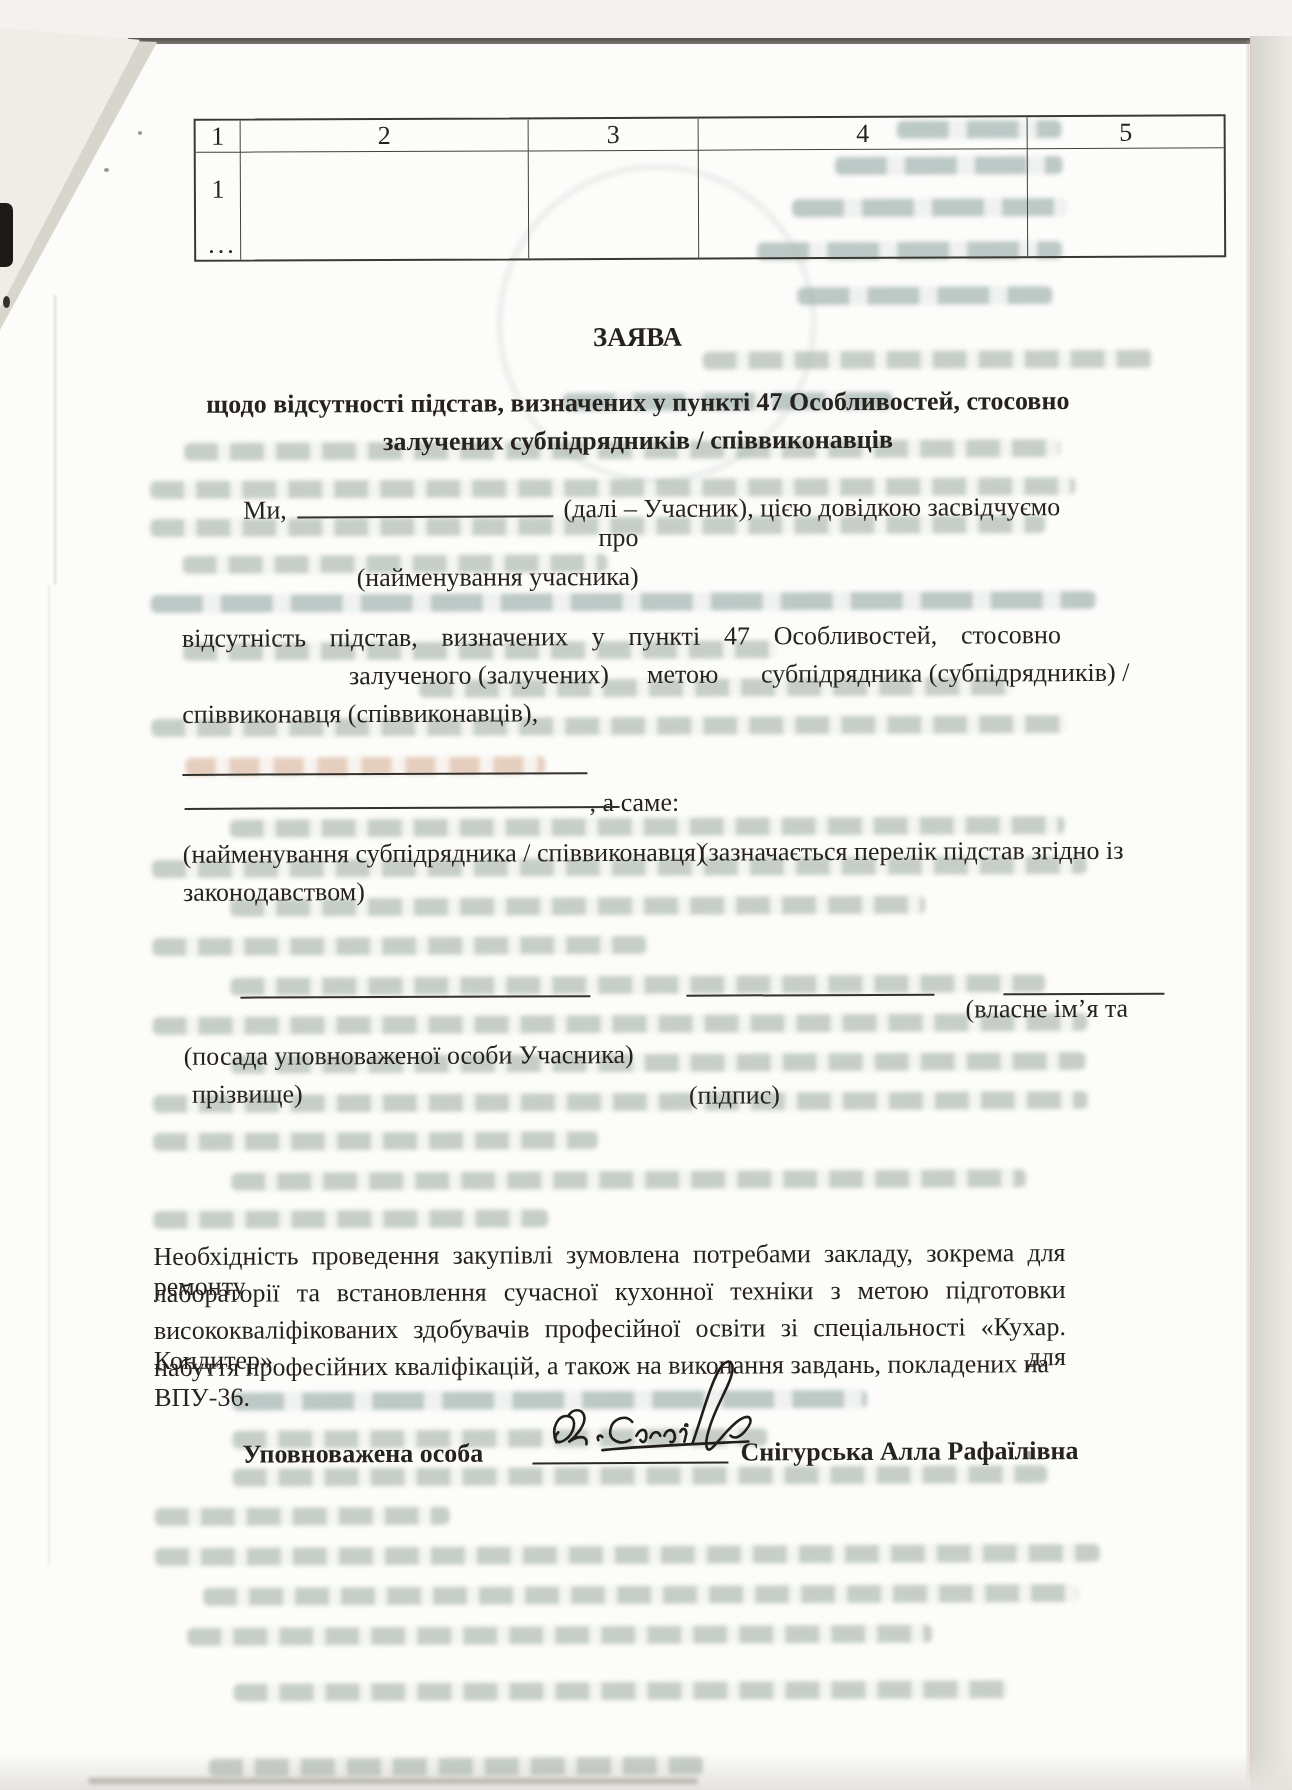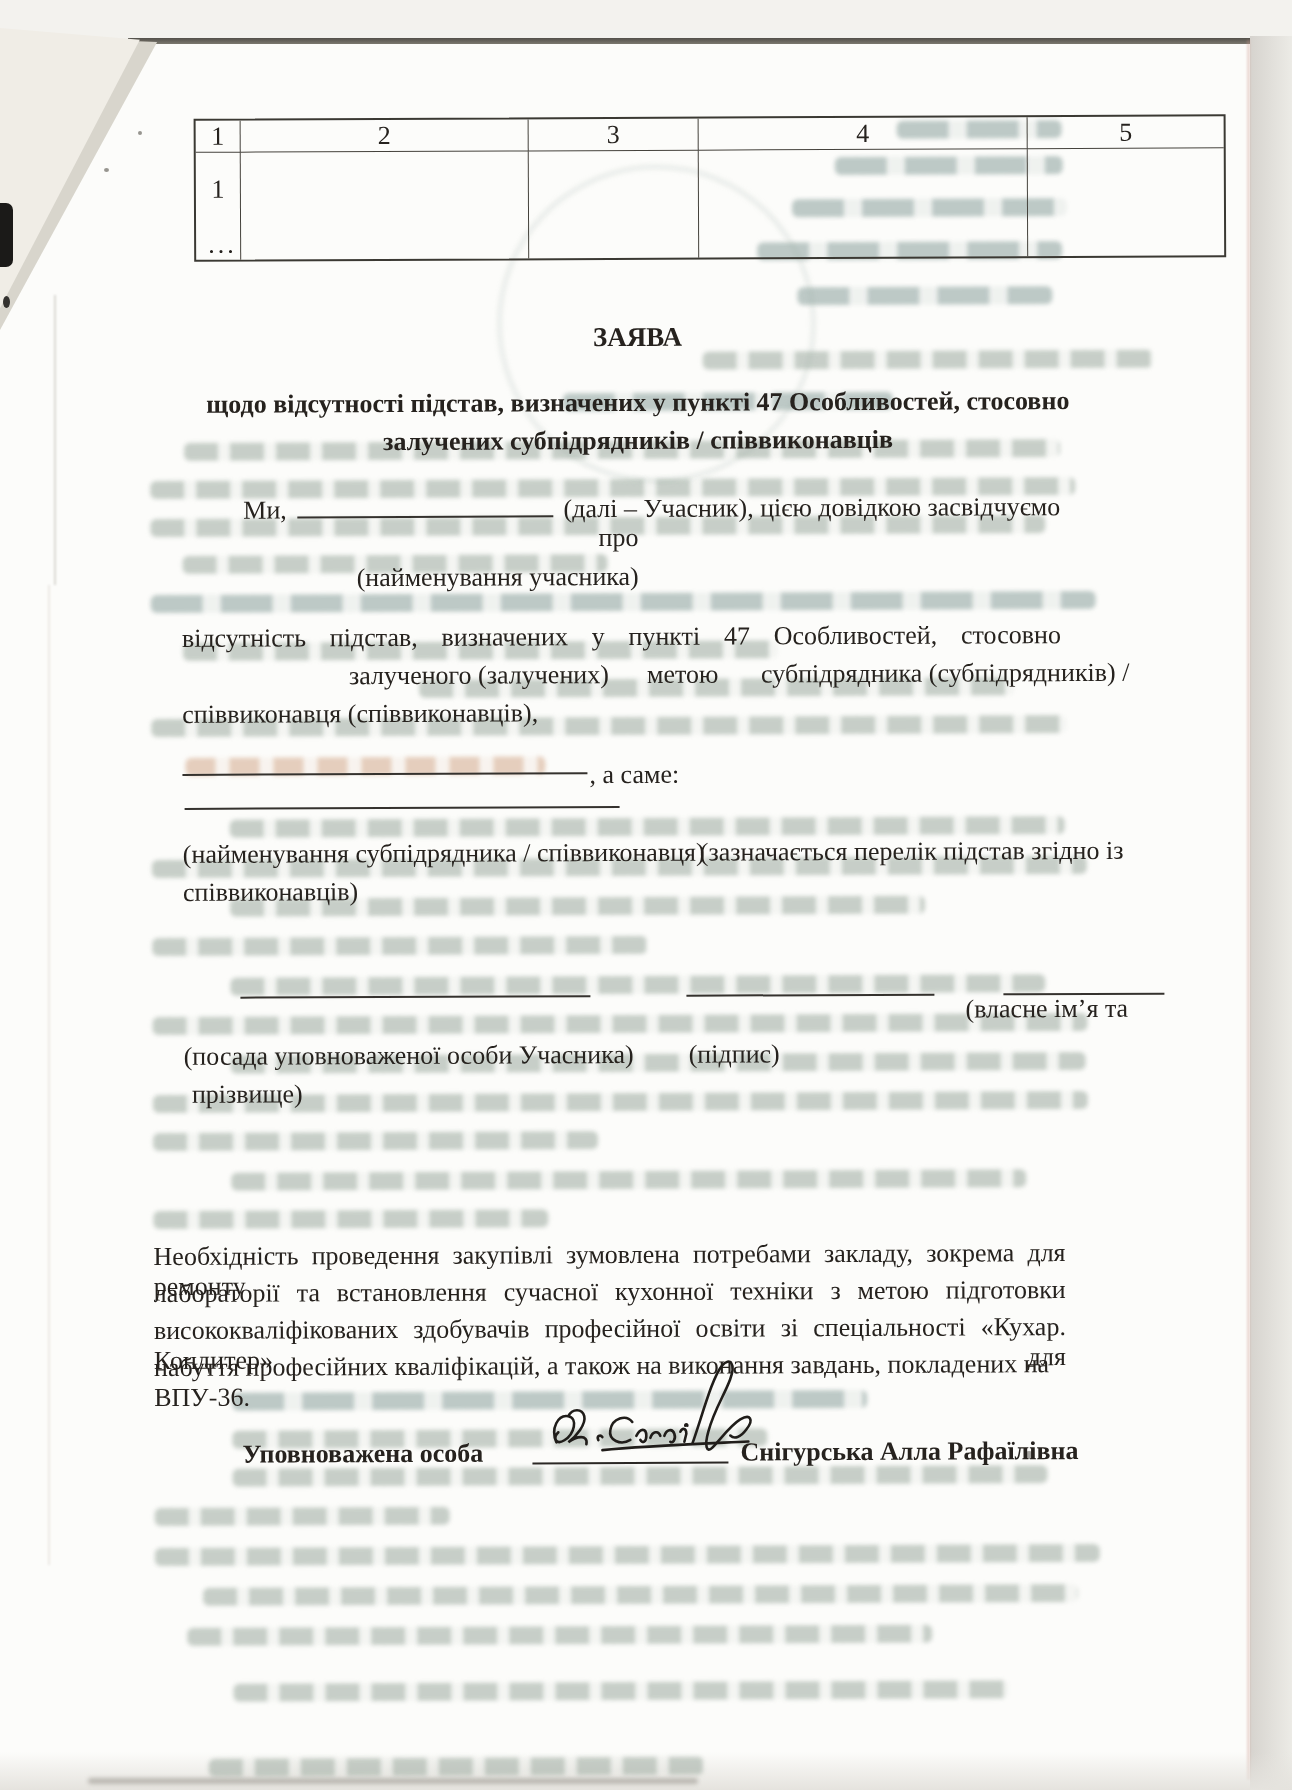--- a/index.html
+++ b/index.html
@@ -151,33 +151,33 @@
     <div class="tx center" style="left:180px;top:523px;width:880px;">про</div>
     <div class="tx" style="left:358px;top:562px;">(найменування учасника)</div>
 
     <div class="tx just" style="left:183px;top:622px;width:879px;">відсутність підстав, визначених у пункті 47 Особливостей, стосовно</div>
     <div class="tx" style="left:350px;top:660px;">залученого (залучених)</div>
     <div class="tx" style="left:648px;top:660px;">метою</div>
     <div class="tx" style="left:762px;top:660px;">субпідрядника (субпідрядників) /</div>
     <div class="tx" style="left:183px;top:698px;">співвиконавця (співвиконавців),</div>
 
     <div class="hr" style="left:183px;top:772px;width:405px;"></div>
-    <div class="tx" style="left:590px;top:760px;">, а саме:</div>
+    <div class="tx" style="left:590px;top:788px;">, а саме:</div>
     <div class="hr" style="left:185px;top:806px;width:435px;"></div>
 
     <div class="tx" style="left:183px;top:838px;">(найменування субпідрядника / співвиконавця)</div>
     <div class="tx" style="left:700px;top:838px;">(зазначається перелік підстав згідно із</div>
-    <div class="tx" style="left:183px;top:876px;">співвиконавців)</div>
+    <div class="tx" style="left:183px;top:876px;">законодавством)</div>
 
     <div class="hr" style="left:240px;top:995px;width:350px;"></div>
     <div class="hr" style="left:686px;top:995px;width:248px;"></div>
     <div class="hr" style="left:1003px;top:995px;width:161px;"></div>
 
     <div class="tx" style="left:183px;top:1040px;">(посада уповноваженої особи Учасника)</div>
-    <div class="tx" style="left:688px;top:1040px;">(підпис)</div>
+    <div class="tx" style="left:688px;top:1081px;">(підпис)</div>
     <div class="tx" style="left:965px;top:996px;">(власне ім’я та</div>
     <div class="tx" style="left:183px;top:1078px;margin-left:8px;">прізвище)</div>
 
     <div class="para-line just" style="top:1240px;">Необхідність проведення закупівлі зумовлена потребами закладу, зокрема для ремонту</div>
     <div class="para-line just" style="top:1277px;">лабораторії та встановлення сучасної кухонної техніки з метою підготовки</div>
     <div class="para-line just" style="top:1314px;">висококваліфікованих здобувачів професійної освіти зі спеціальності «Кухар. Кондитер» для</div>
     <div class="para-line" style="top:1351px;">набуття професійних кваліфікацій, а також на виконання завдань, покладених на ВПУ-36.</div>
 
     <div class="tx bold" style="left:240px;top:1438px;">Уповноважена особа</div>
     <div class="sig-underline"></div>

